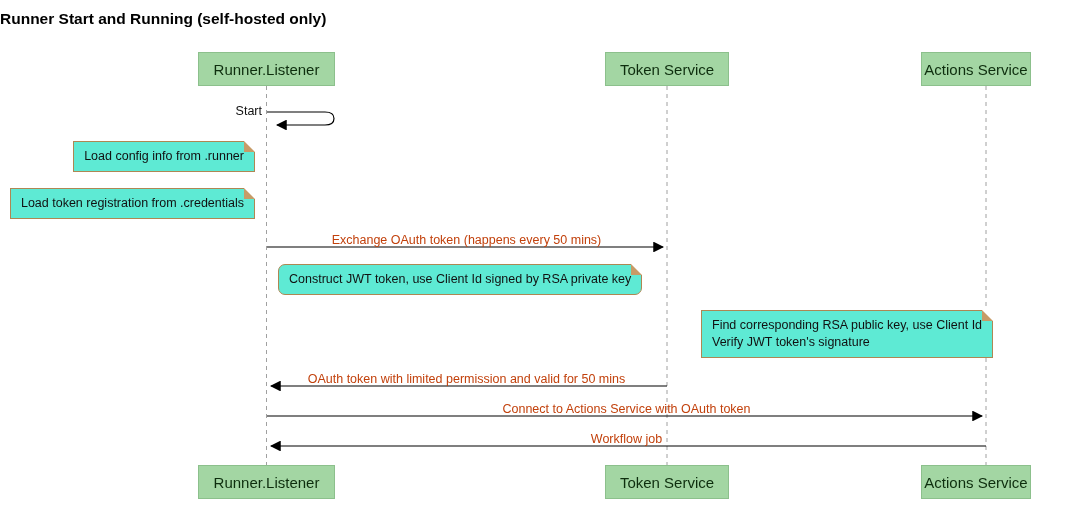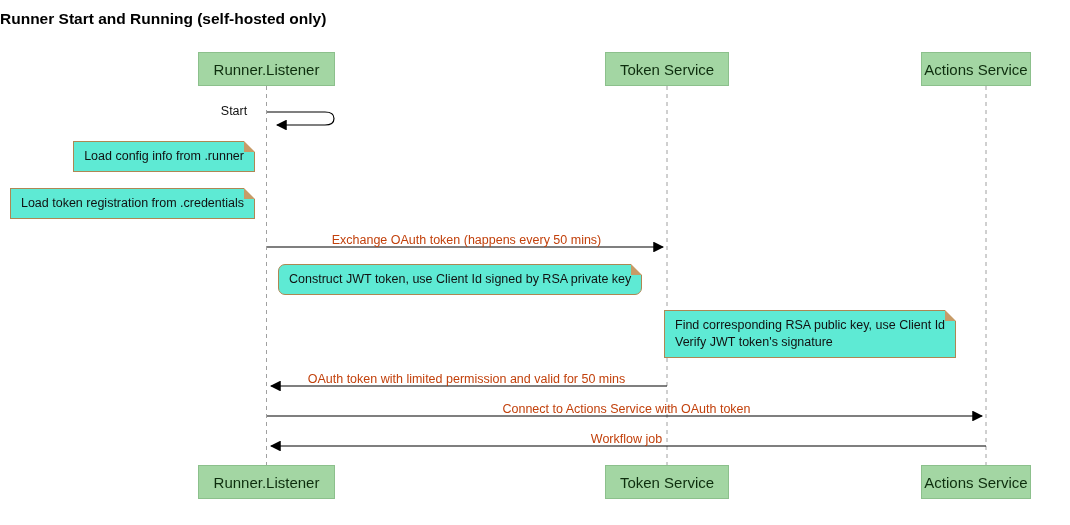--- a/index.html
+++ b/index.html
@@ -30,39 +30,39 @@
   .actor.actions { left:921px; width:110px; }
   .actor.top    { top:52px; }
   .actor.bottom { top:465px; }
 
   .msg-label {
     position:absolute; font-size:12.5px; line-height:15px;
     text-align:center; color:#c2410c; white-space:nowrap;
   }
   .msg-start {
     position:absolute; top:104px; left:206px; width:56px;
-    text-align:center; font-size:12.5px; line-height:15px; white-space:nowrap;
+    text-align:right; font-size:12.5px; line-height:15px; white-space:nowrap;
   }
 
   .note {
     position:absolute;
     background:#5eead4; border:1px solid #AE8753;
     padding:6px 10px; font-size:12.5px; line-height:17px;
     white-space:nowrap; box-sizing:border-box; color:#111;
   }
   .note::before {
     content:""; position:absolute; top:-1px; right:-1px;
     width:0; height:0;
     border-top:11px solid #ffffff;
     border-left:11px solid #C79B67;
   }
   .note-load-config  { top:141px; right:815px; }
   .note-load-creds   { top:188px; right:815px; }
   .note-construct    { top:264px; left:278px;border-radius:7px; }
-  .note-verify       { top:310px; left:664px; }
+  .note-verify       { top:310px; left:701px; }
 </style>
 </head>
 <body>
 
 <div id="stage">
 
   <svg id="wires" viewBox="0 0 1070 525" xmlns="http://www.w3.org/2000/svg">
     <defs>
       <marker id="arrow" viewBox="0 0 10 10" refX="9" refY="5" markerWidth="9" markerHeight="9" orient="auto-start-reverse">
         <path d="M0,0 L10,5 L0,10 z" fill="#000"></path>

